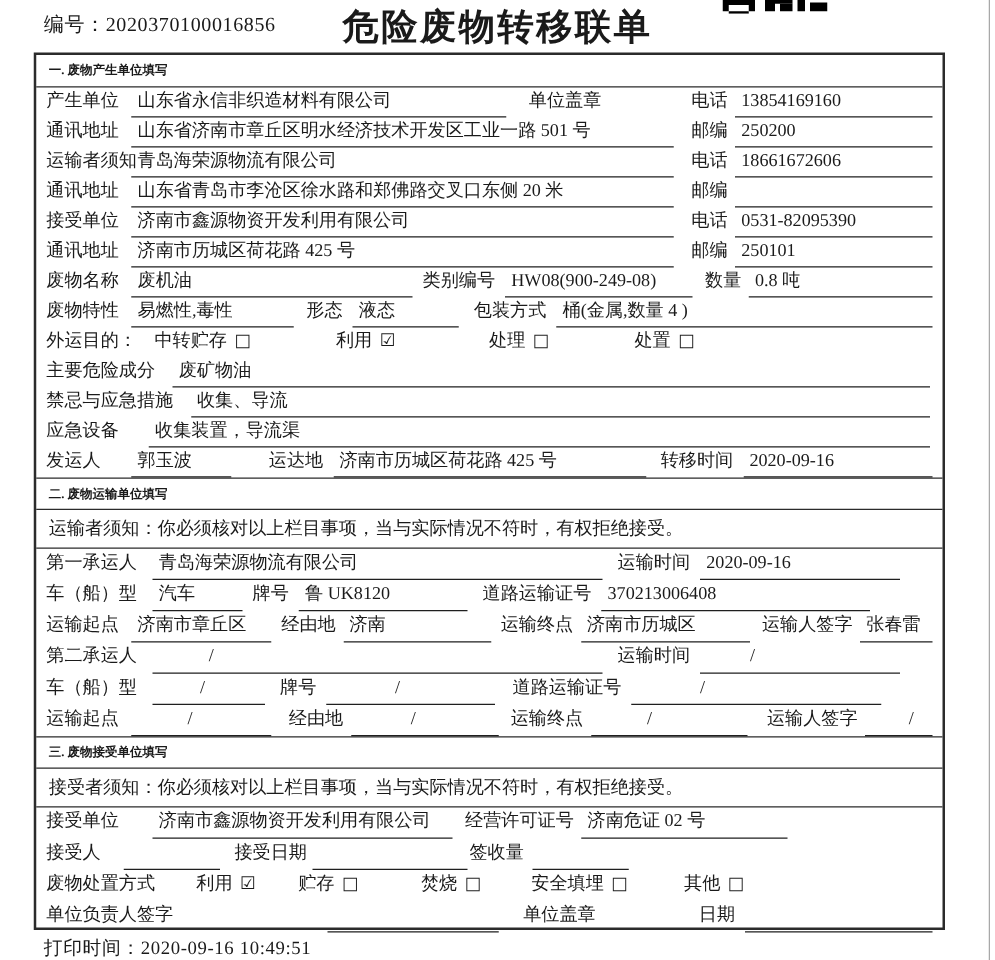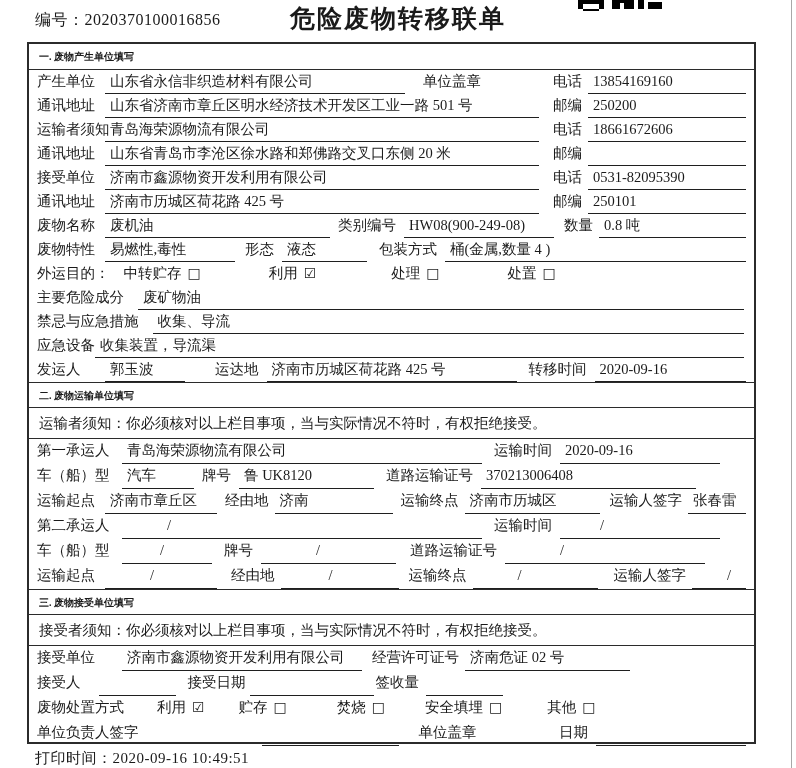--- a/index.html
+++ b/index.html
@@ -2,21 +2,21 @@
 <html><head>
 <meta charset="utf-8">
 <style>
   html,body{margin:0;padding:0;}
   body{
     width:796px;height:768px;position:relative;background:#ffffff;
     font-family:"Liberation Serif","DejaVu Serif",serif;
     color:#1a1a1a;overflow:hidden;
   }
   .serial{position:absolute;left:35px;top:10px;font-size:16px;letter-spacing:.5px;}
-  .doc-title{position:absolute;left:0;right:0;top:2px;text-align:center;font-size:25px;font-weight:bold;letter-spacing:2px;}
+  .doc-title{position:absolute;left:0;right:0;top:2px;text-align:center;font-size:29px;font-weight:bold;letter-spacing:2px;}
   .qr{position:absolute;left:578px;top:0;}
   .page-edge{position:absolute;top:0;bottom:0;left:791px;width:1px;background:#a8a8a8;}
   .form{
     position:absolute;left:27px;top:42px;width:729px;height:702px;
     border:2px solid #2b2b2b;box-sizing:border-box;background:#fff;
   }
   .sec-hd{
     height:26px;line-height:25px;font-weight:bold;font-size:10px;
     padding:0 10px;border-bottom:1.6px solid #2b2b2b;box-sizing:border-box;white-space:nowrap;
   }
@@ -140,21 +140,21 @@
     <span class="lbl" style="margin-right:14px">主要危险成分</span>
     <span class="u grow" style="margin-right:2px">废矿物油</span>
   </div>
 
   <div class="row">
     <span class="lbl" style="margin-right:14px">禁忌与应急措施</span>
     <span class="u grow" style="margin-right:2px">收集、导流</span>
   </div>
 
   <div class="row">
-    <span class="lbl" style="margin-right:0">应急设备</span>
+    <span class="lbl" style="margin-right:24px">应急设备</span>
     <span class="u grow" style="margin-right:2px">收集装置，导流渠</span>
   </div>
 
   <div class="row">
     <span class="lbl" style="width:68px">发运人</span>
     <span class="u" style="width:80px">郭玉波</span>
     <span class="lbl" style="margin:0 8px 0 30px">运达地</span>
     <span class="u" style="width:250px">济南市历城区荷花路 425 号</span>
     <span class="lbl" style="margin:0 8px 0 12px">转移时间</span>
     <span class="u grow">2020-09-16</span>

